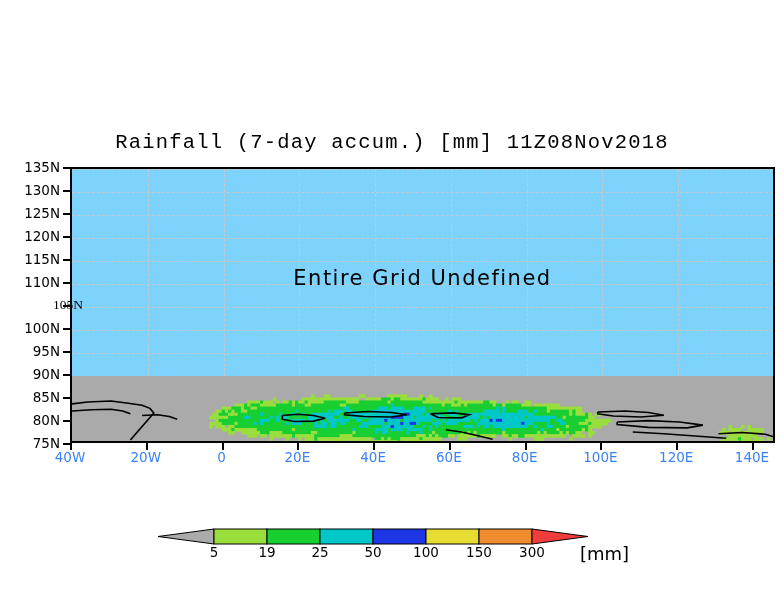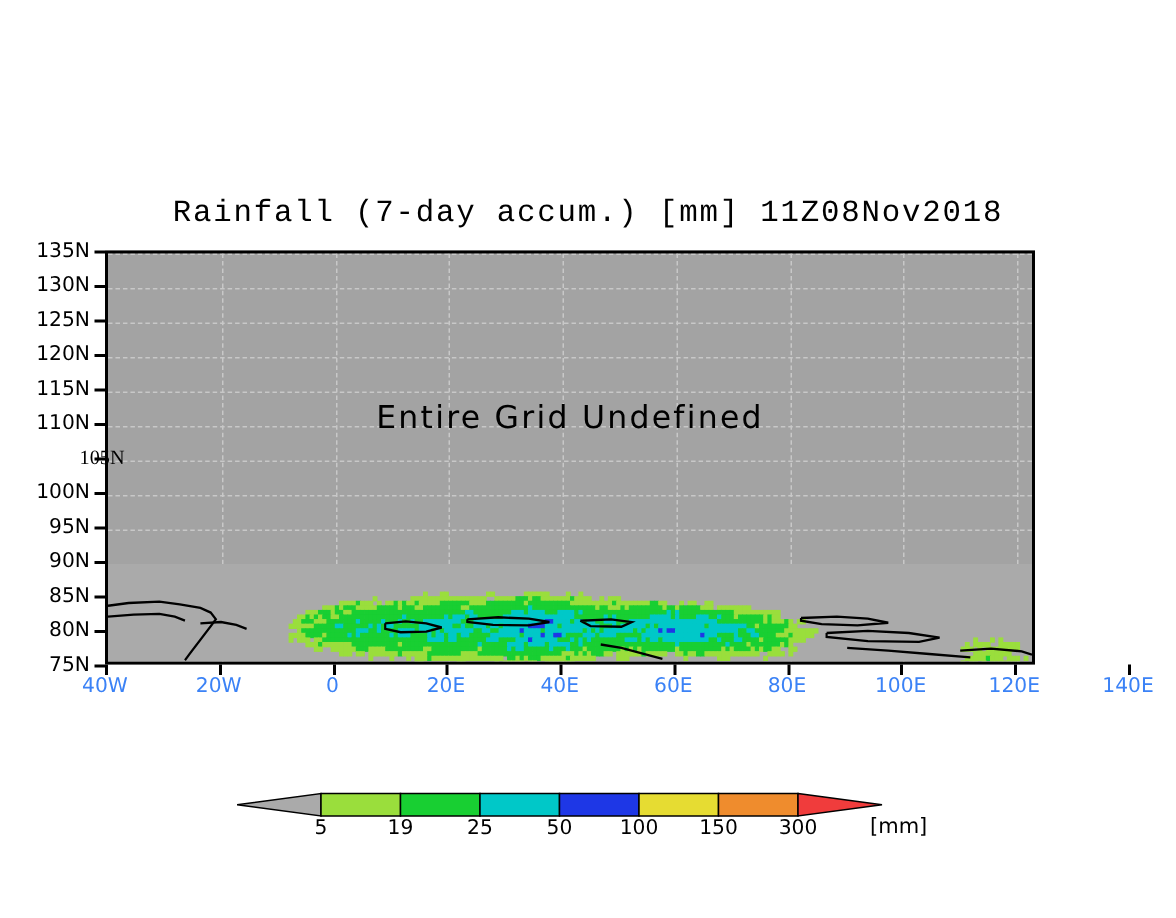--- a/index.html
+++ b/index.html
@@ -34,25 +34,25 @@
     letter-spacing: 1.2px;
     color: #000000;
     white-space: pre;
   }
 
   
   #plot-area {
     position: absolute;
     left: 70px;
     top: 167px;
-    width: 620px;
+    width: 705px;
     height: 276px;
     border: 2px solid #000000;
     box-sizing: border-box;
-    background: #a3a3a3;
+    background: #7dd3fc;
     overflow: hidden;
   }
 
   #plot-inner {
     position: absolute;
     left: 0; top: 0;
     width: 100%;
     height: 100%;
   }
 
@@ -165,21 +165,21 @@
     font-family: "DejaVu Sans", sans-serif;
     font-size: 13.5px;
     color: #000000;
     white-space: pre;
   }
   #cb-units {
     position: absolute;
     top: 543px;
     left: 600px;
     font-family: "DejaVu Sans", sans-serif;
-    font-size: 14px;
+    font-size: 18px;
     color: #000000;
     white-space: pre;
   }
 </style>
 </head>
 <body>
 
 <div id="figure">
 
   <div id="chart-title">Rainfall (7-day accum.) [mm] 11Z08Nov2018</div>

